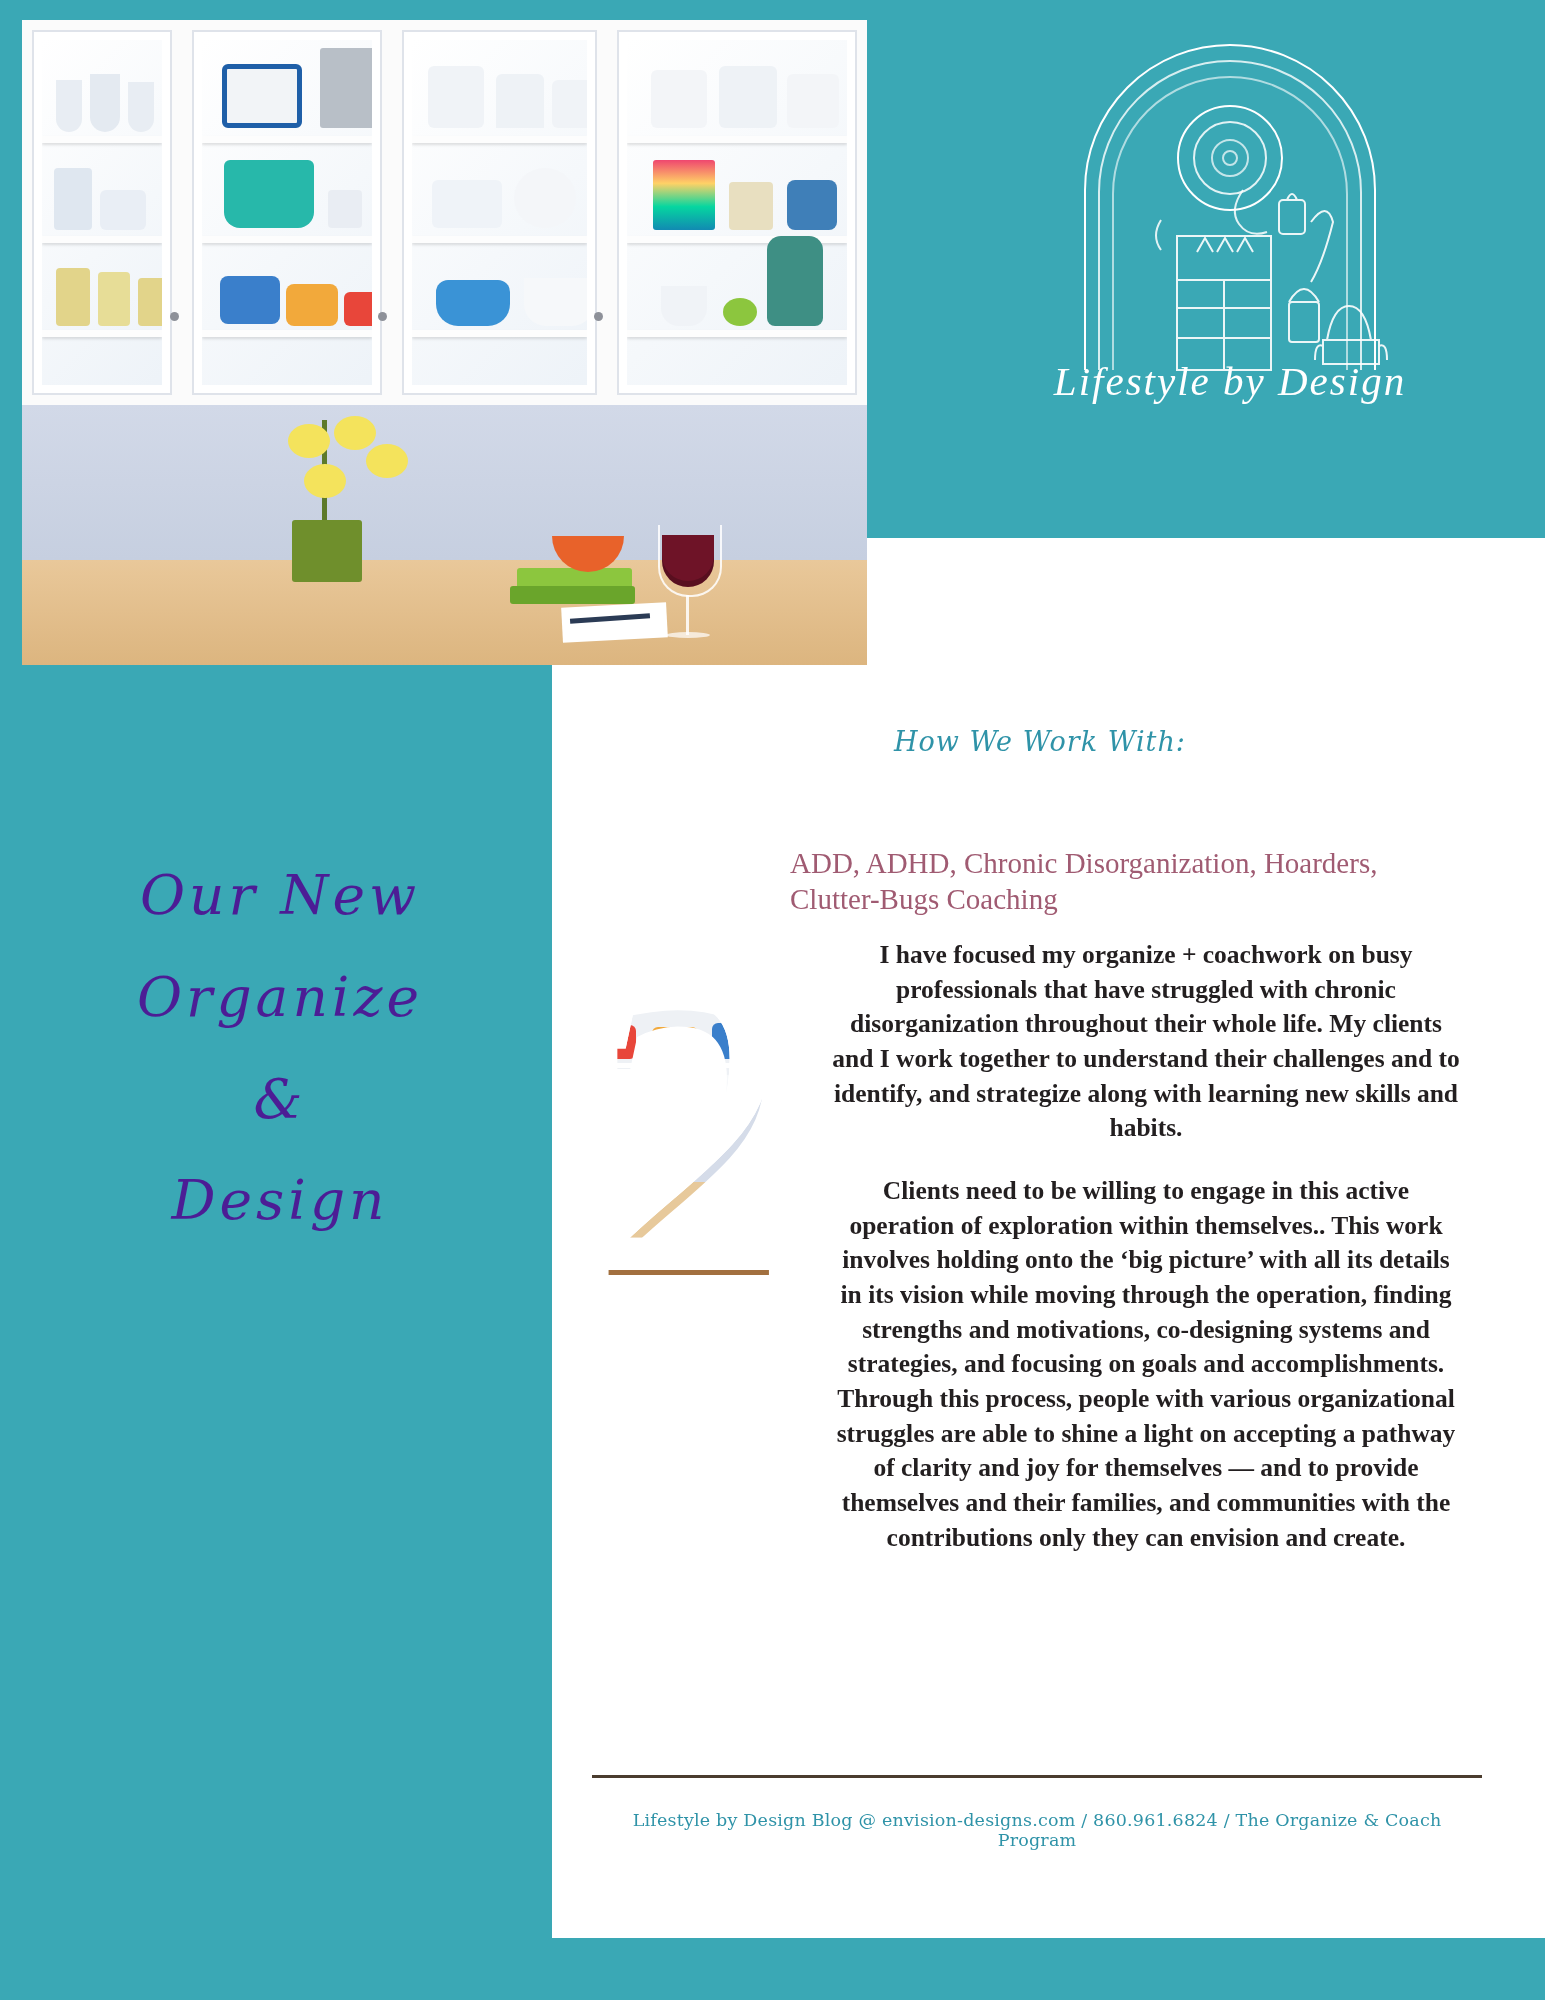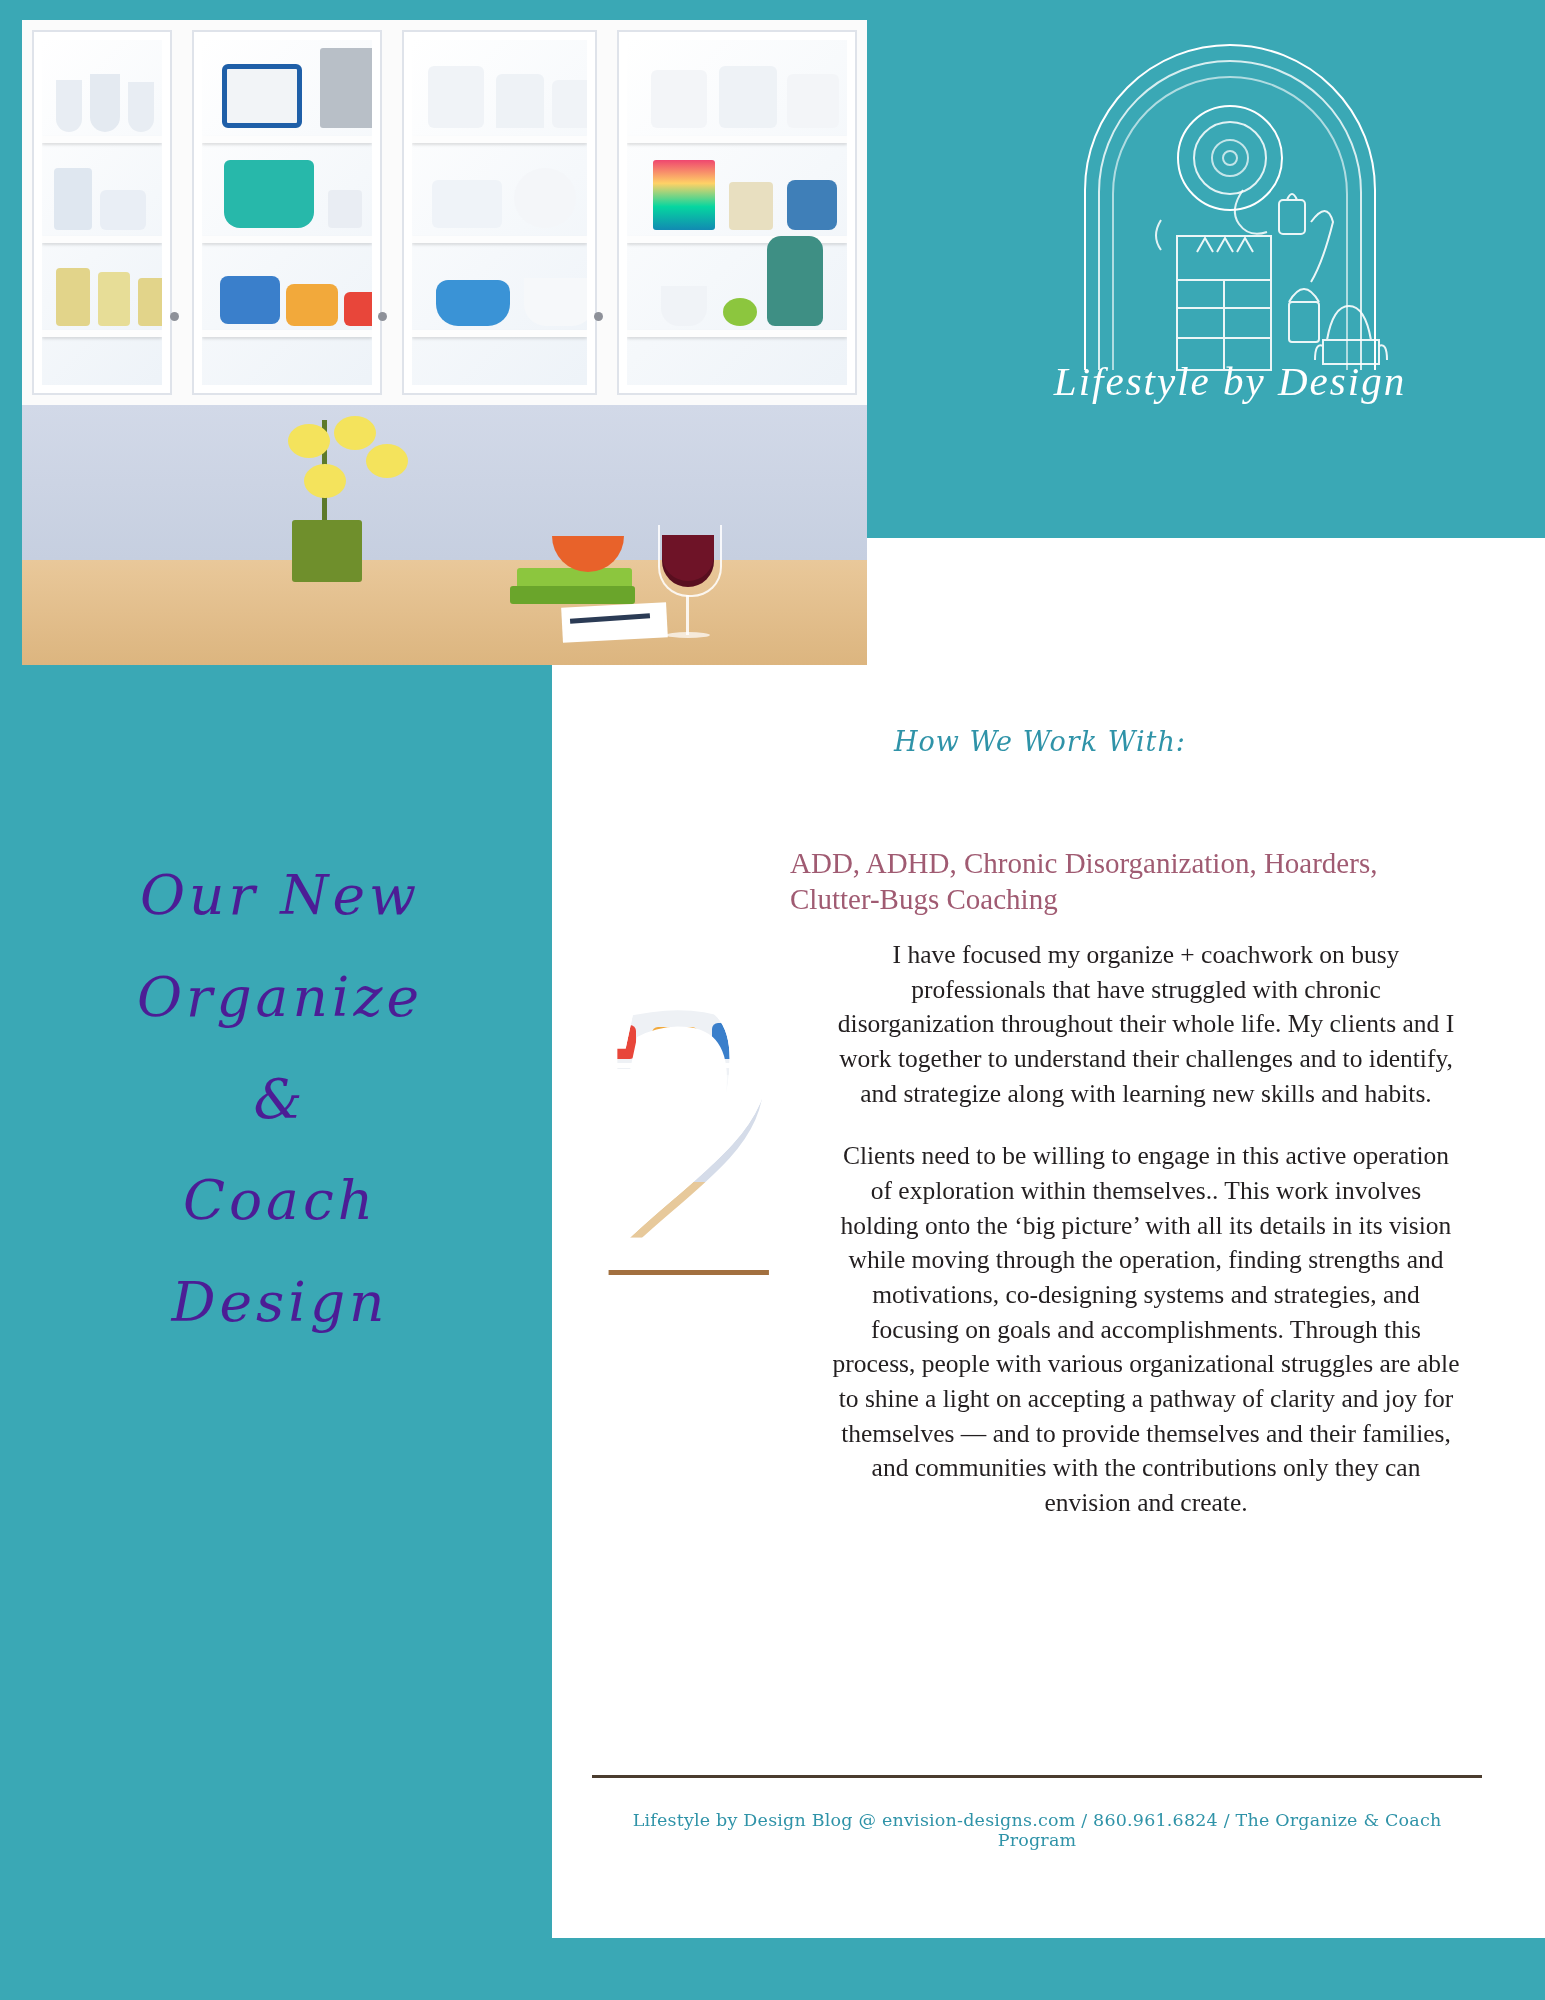--- a/index.html
+++ b/index.html
@@ -281,21 +281,21 @@
     position: absolute;
     left: 820px;
     top: 938px;
     width: 640px;
     text-align: center;
     color: #231f20;
     font-family: "Liberation Serif", serif;
     font-size: 25.5px;
     line-height: 1.36;
   }
-  .body-text p { margin: 0 0 28px 12px; }
+  .body-text p { margin: 0 0 28px 12px; font-weight: bold; }
 
   .rule {
     position: absolute;
     left: 592px;
     top: 1775px;
     width: 890px;
     height: 3px;
     background: #4a3c2e;
   }
   .footer {
@@ -450,21 +450,20 @@
         <path d="M96 180 q-10 16 0 30"></path>
       </g>
     </svg>
     <div class="logo-text">Lifestyle by Design</div>
   </div>
 
   <div class="left-title">
     <div>Our New</div>
     <div>Organize</div>
     <div>&amp;</div>
-    <div>Coach</div>
     <div>Design</div>
   </div>
 
   <div class="how-we-work">How We Work With:</div>
 
   <div class="headline">ADD, ADHD, Chronic Disorganization, Hoarders, Clutter-Bugs Coaching</div>
 
   <div class="num-photo">
     <div class="mini">
       <div class="shelfline" style="top:58px;"></div>

